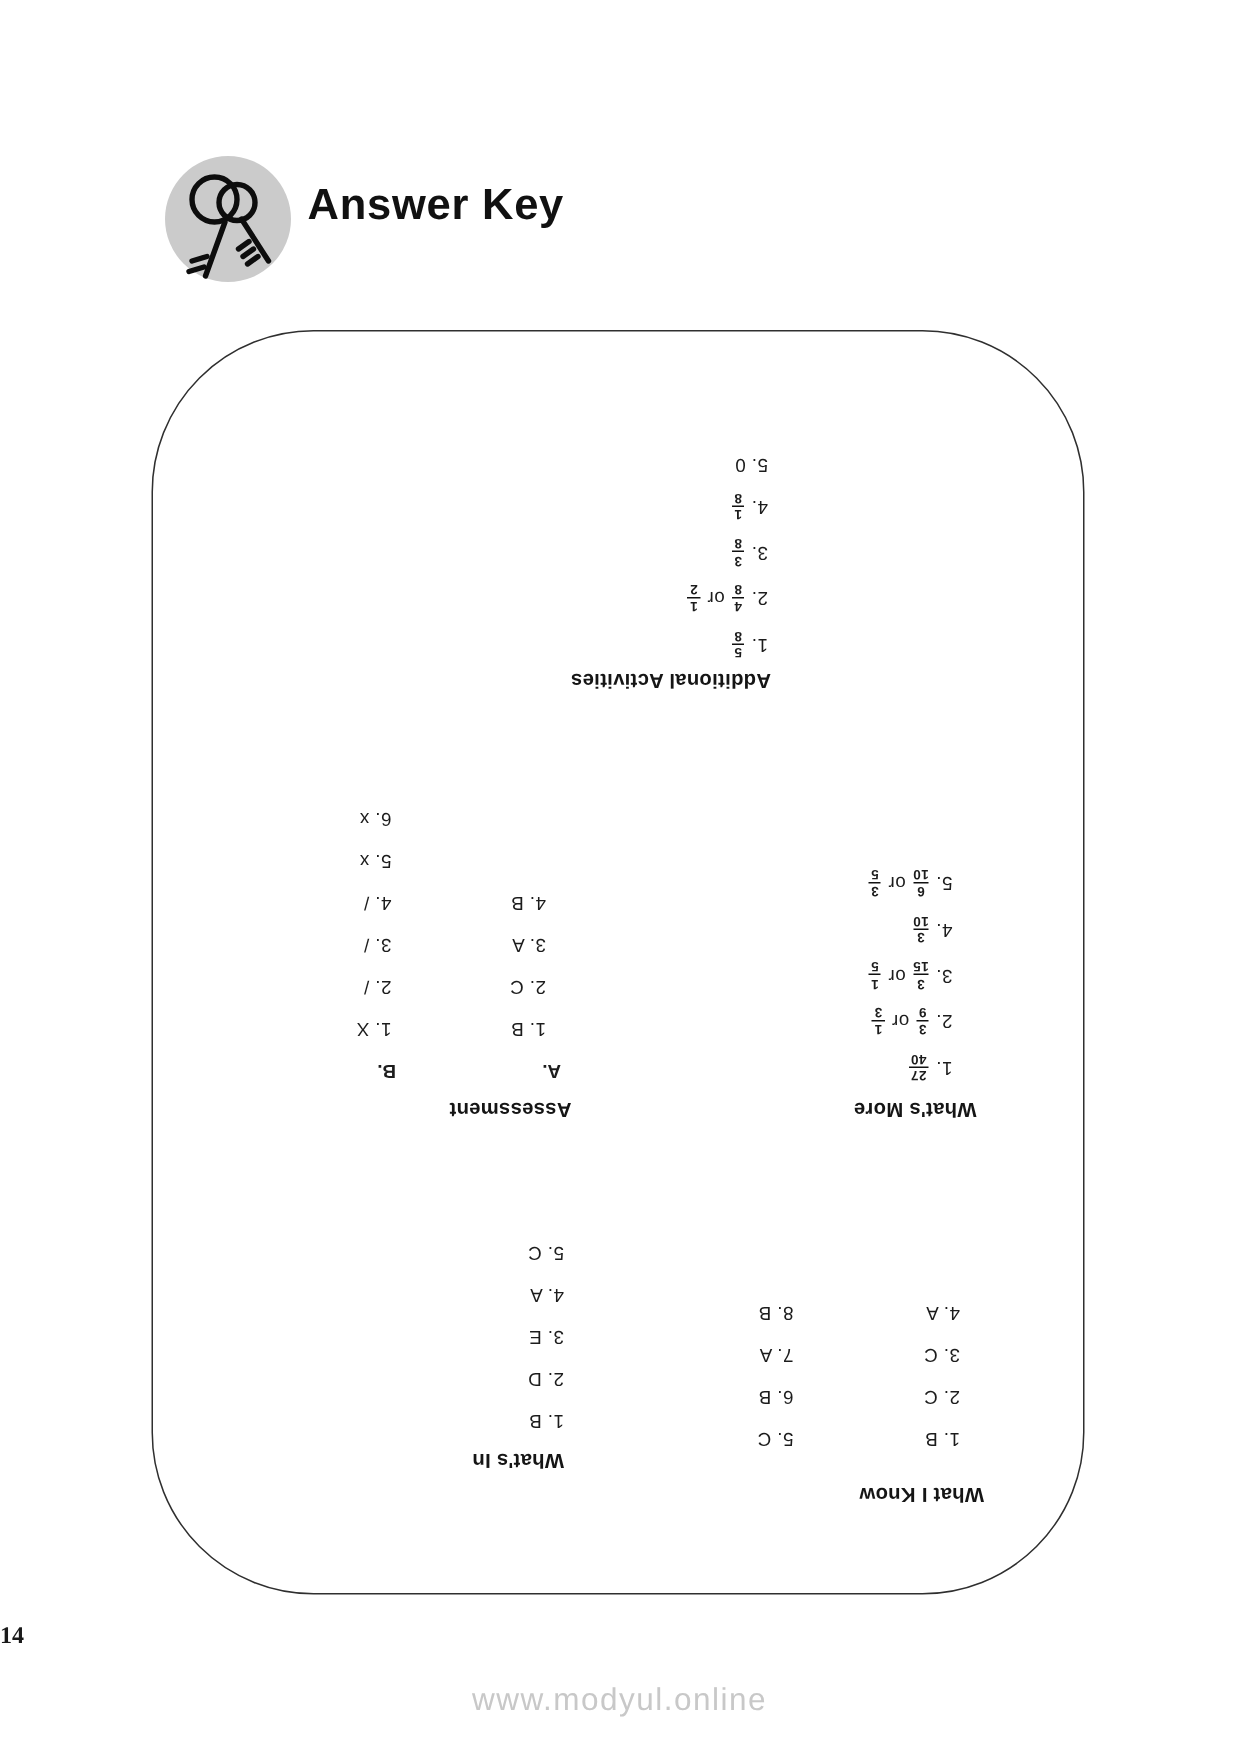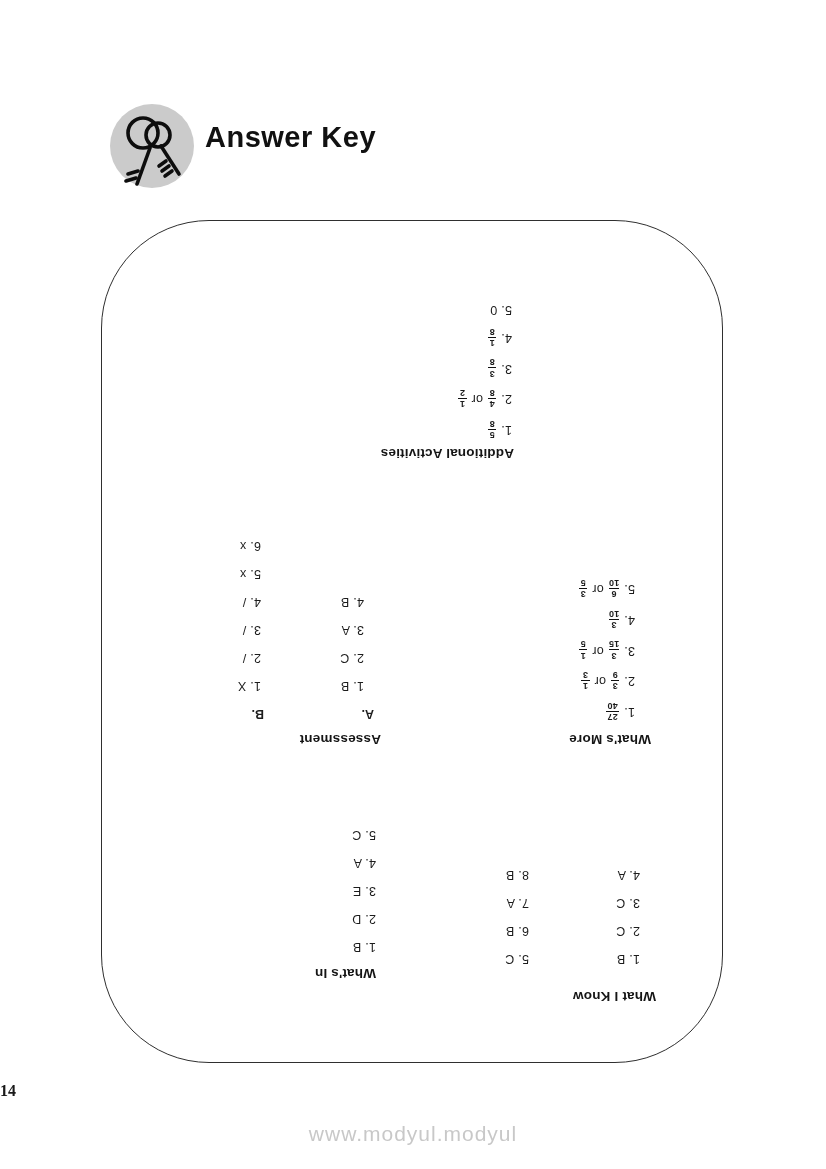--- a/index.html
+++ b/index.html
@@ -154,15 +154,15 @@
             <div class="item">3. <span class="frac"><span class="num">3</span><span class="den">8</span></span></div>
             <div class="item">4. <span class="frac"><span class="num">1</span><span class="den">8</span></span></div>
             <div class="item">5. 0</div>
           </div>
       </div>
 
     </div>
   </div>
 
   <div class="page-number">14</div>
-  <div class="watermark">www.modyul.modyul</div>
+  <div class="watermark">www.modyul.online</div>
 
 </div>
 
 </body></html>

